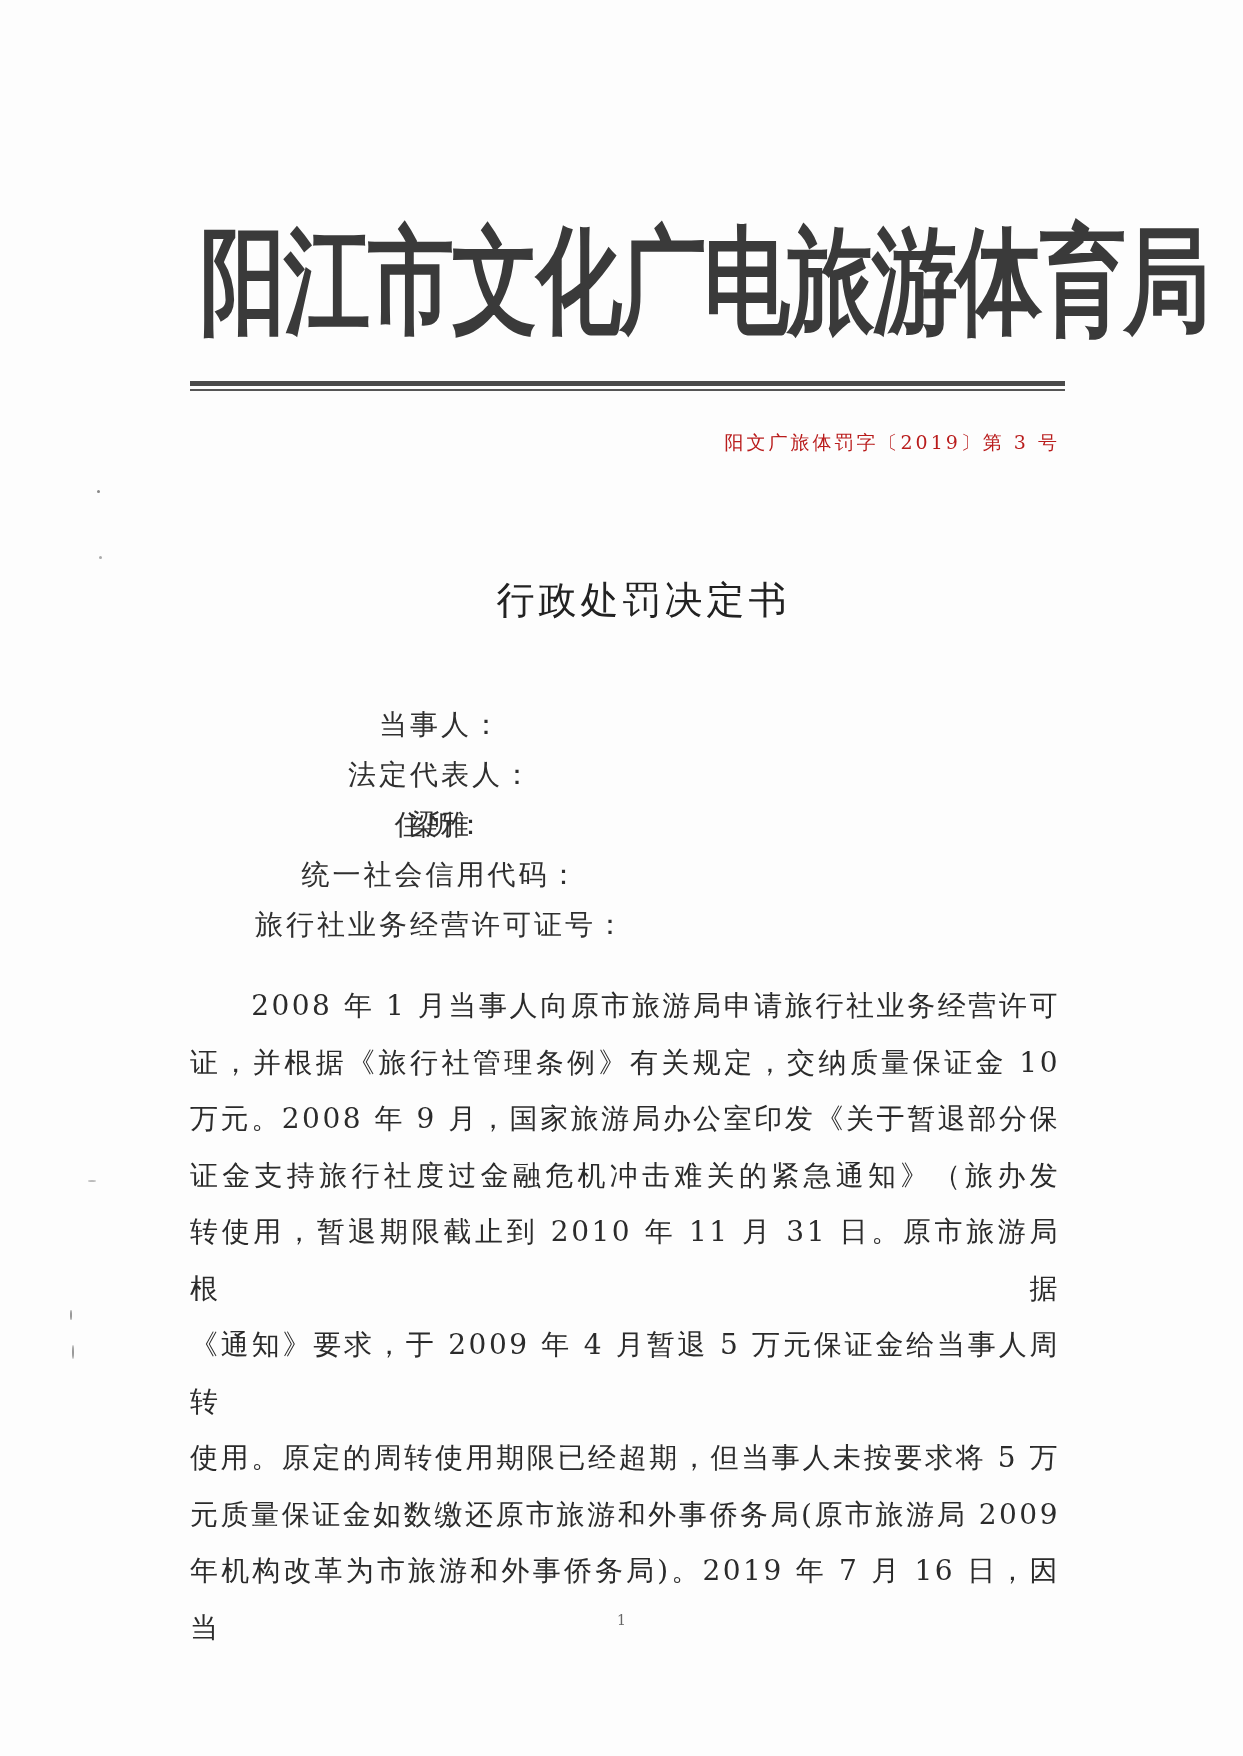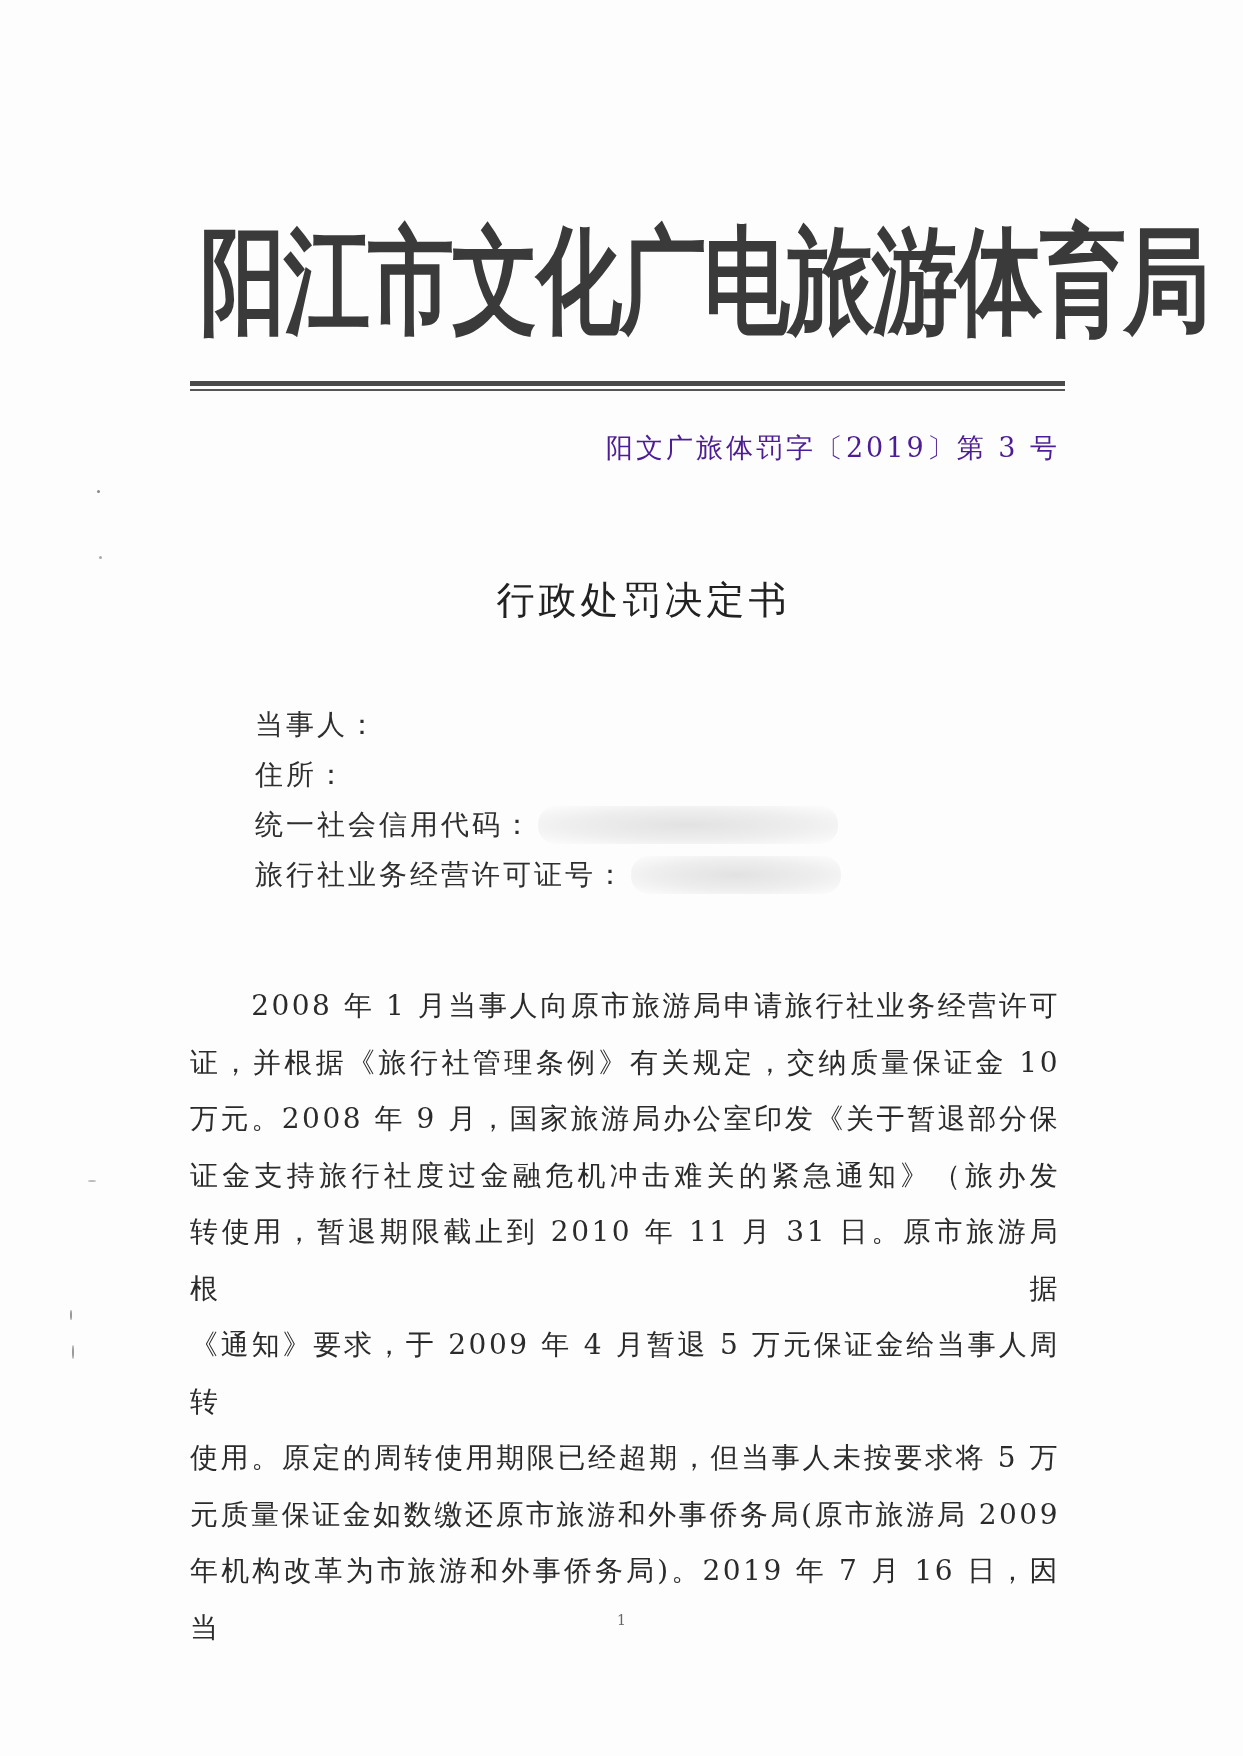--- a/index.html
+++ b/index.html
@@ -14,29 +14,29 @@
   }
   .org-header span {
     font-family:"DejaVu Sans","Liberation Sans",sans-serif;
     font-size:86px; line-height:130px; color:#3a3a3a;
     transform:scaleY(1.35); transform-origin:bottom; display:inline-block; font-weight:bold;
     letter-spacing:-2px;
   }
   .rule-thick { position:absolute; left:190px; top:381px; width:875px; height:5px; background:#4a4a4a; }
   .rule-thin  { position:absolute; left:190px; top:389px; width:875px; height:2px; background:#555; }
   .doc-number {
-    position:absolute; right:183px; top:430px; font-size:27px; letter-spacing:3px; color:#4c1d95;
+    position:absolute; right:183px; top:430px; font-size:19px; letter-spacing:3px; color:#b91c1c;
   }
   .doc-title {
     position:absolute; left:0; width:1243px; top:575px; text-align:center;
     font-family:"DejaVu Sans","Liberation Sans",sans-serif;
     font-size:38px; letter-spacing:4px; color:#222;padding-left:22px;
   }
   .fields { position:absolute; left:255px; top:700px; }
-  .field { font-size:28px; height:50px; line-height:50px; letter-spacing:3px; color:#2f2f2f; white-space:nowrap; display:flex; align-items:center; }
+  .field { font-size:28px; height:50px; line-height:50px; letter-spacing:3px; color:#2f2f2f; white-space:nowrap; display:flex; align-items:center;flex-direction:column; }
   .redacted { display:inline-block; height:38px; border-radius:18px; background:radial-gradient(ellipse at center, #e2e2e2 0%, #eeeeee 55%, rgba(255,255,255,0) 100%); margin-left:4px; }
   .body-text {
     position:absolute; left:190px; top:978px; width:870px;
     font-size:28px; line-height:56.5px; color:#2b2b2b; letter-spacing:2.5px;
   }
   .body-text p { margin:0; text-align:justify; text-align-last:justify; }
   .body-text p.last { text-align-last:justify; }
   .page-number {
     position:absolute; left:0; width:1243px; top:1612px; text-align:center; font-size:14px; color:#666;
   }
@@ -67,20 +67,24 @@
 
   <div class="doc-number">阳文广旅体罚字〔2019〕第 3 号</div>
 
   <div class="doc-title">行政处罚决定书</div>
 
   <div class="fields">
     <div class="field">
       <span>当事人：</span>
     </div>
     <div class="field">
+      <span>法定代表人：</span>
+        <span>梁雅</span>
+    </div>
+    <div class="field">
       <span>住所：</span>
     </div>
     <div class="field">
       <span>统一社会信用代码：</span>
         <span class="redacted" style="width:300px"></span>
     </div>
     <div class="field">
       <span>旅行社业务经营许可证号：</span>
         <span class="redacted" style="width:210px"></span>
     </div>

